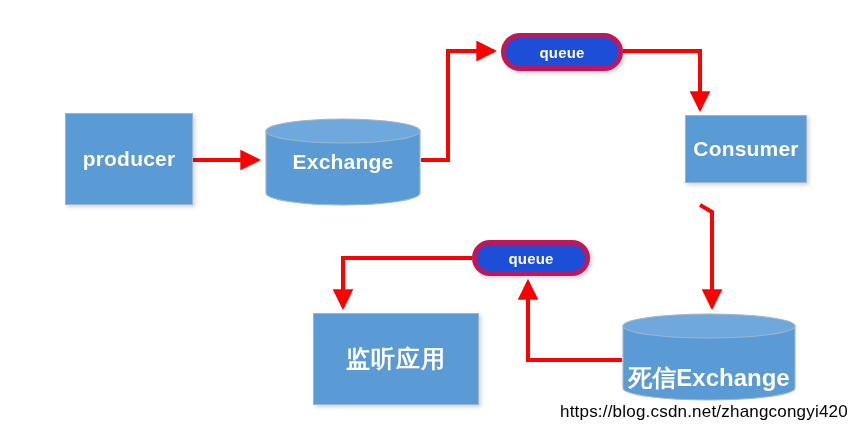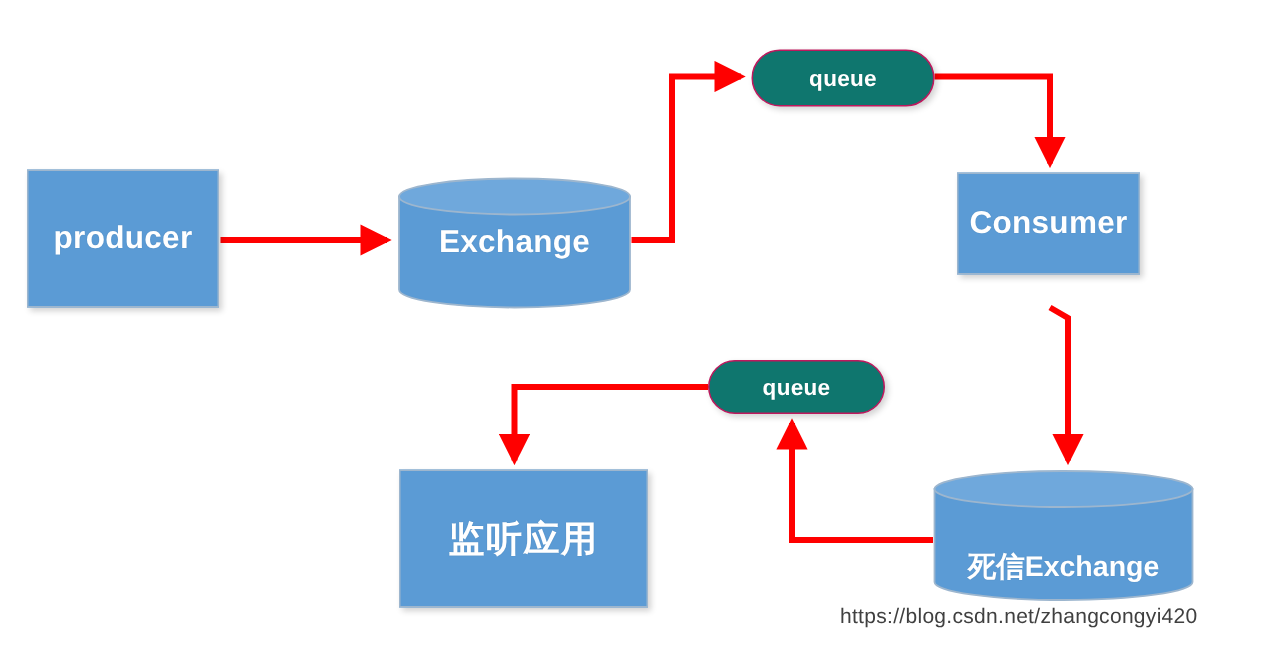--- a/index.html
+++ b/index.html
@@ -33,24 +33,25 @@
     justify-content: center;
     color: #ffffff;
     font-weight: bold;
     text-shadow: 0 0 1px rgba(0,0,0,0.12);
     z-index: 2;
   }
   .rect {
     background: #5B9BD5;
     border: 1px solid #9DB6CE;
     box-shadow: 2px 2px 4px rgba(0,0,0,0.18);
+    margin-left: 47px;
   }
   .pill {
-    background: #0f766e;
-    border: 1px solid #be185d;
+    background: #1d4ed8;
+    border: 5px solid #be185d;
     border-radius: 999px;
     box-shadow: 2px 2px 4px rgba(0,0,0,0.18);
     justify-content: center;
   }
   .cyl {
     background: transparent;
     border: none;
     box-shadow: none;
   }
   .cyl .cyl-svg {
@@ -71,31 +72,31 @@
   }
   .label-sm {
     font-size: 15px;
     letter-spacing: 0.2px;
   }
   .label-cn {
     font-size: 24px;
     letter-spacing: 1px;
   }
   .label-mixed {
-    font-size: 19px;
+    font-size: 24px;
     letter-spacing: 0px;
     white-space: nowrap;
     margin-top: 42px;
   }
   #watermark {
     position: absolute;
     left: 560px;
     top: 402px;
-    font-size: 14px;
-    color: #404040;
+    font-size: 17px;
+    color: #000000;
     letter-spacing: 0.2px;
     z-index: 1;
     white-space: nowrap;
   }
 </style>
 </head>
 <body>
 
 <div id="canvas">
 

